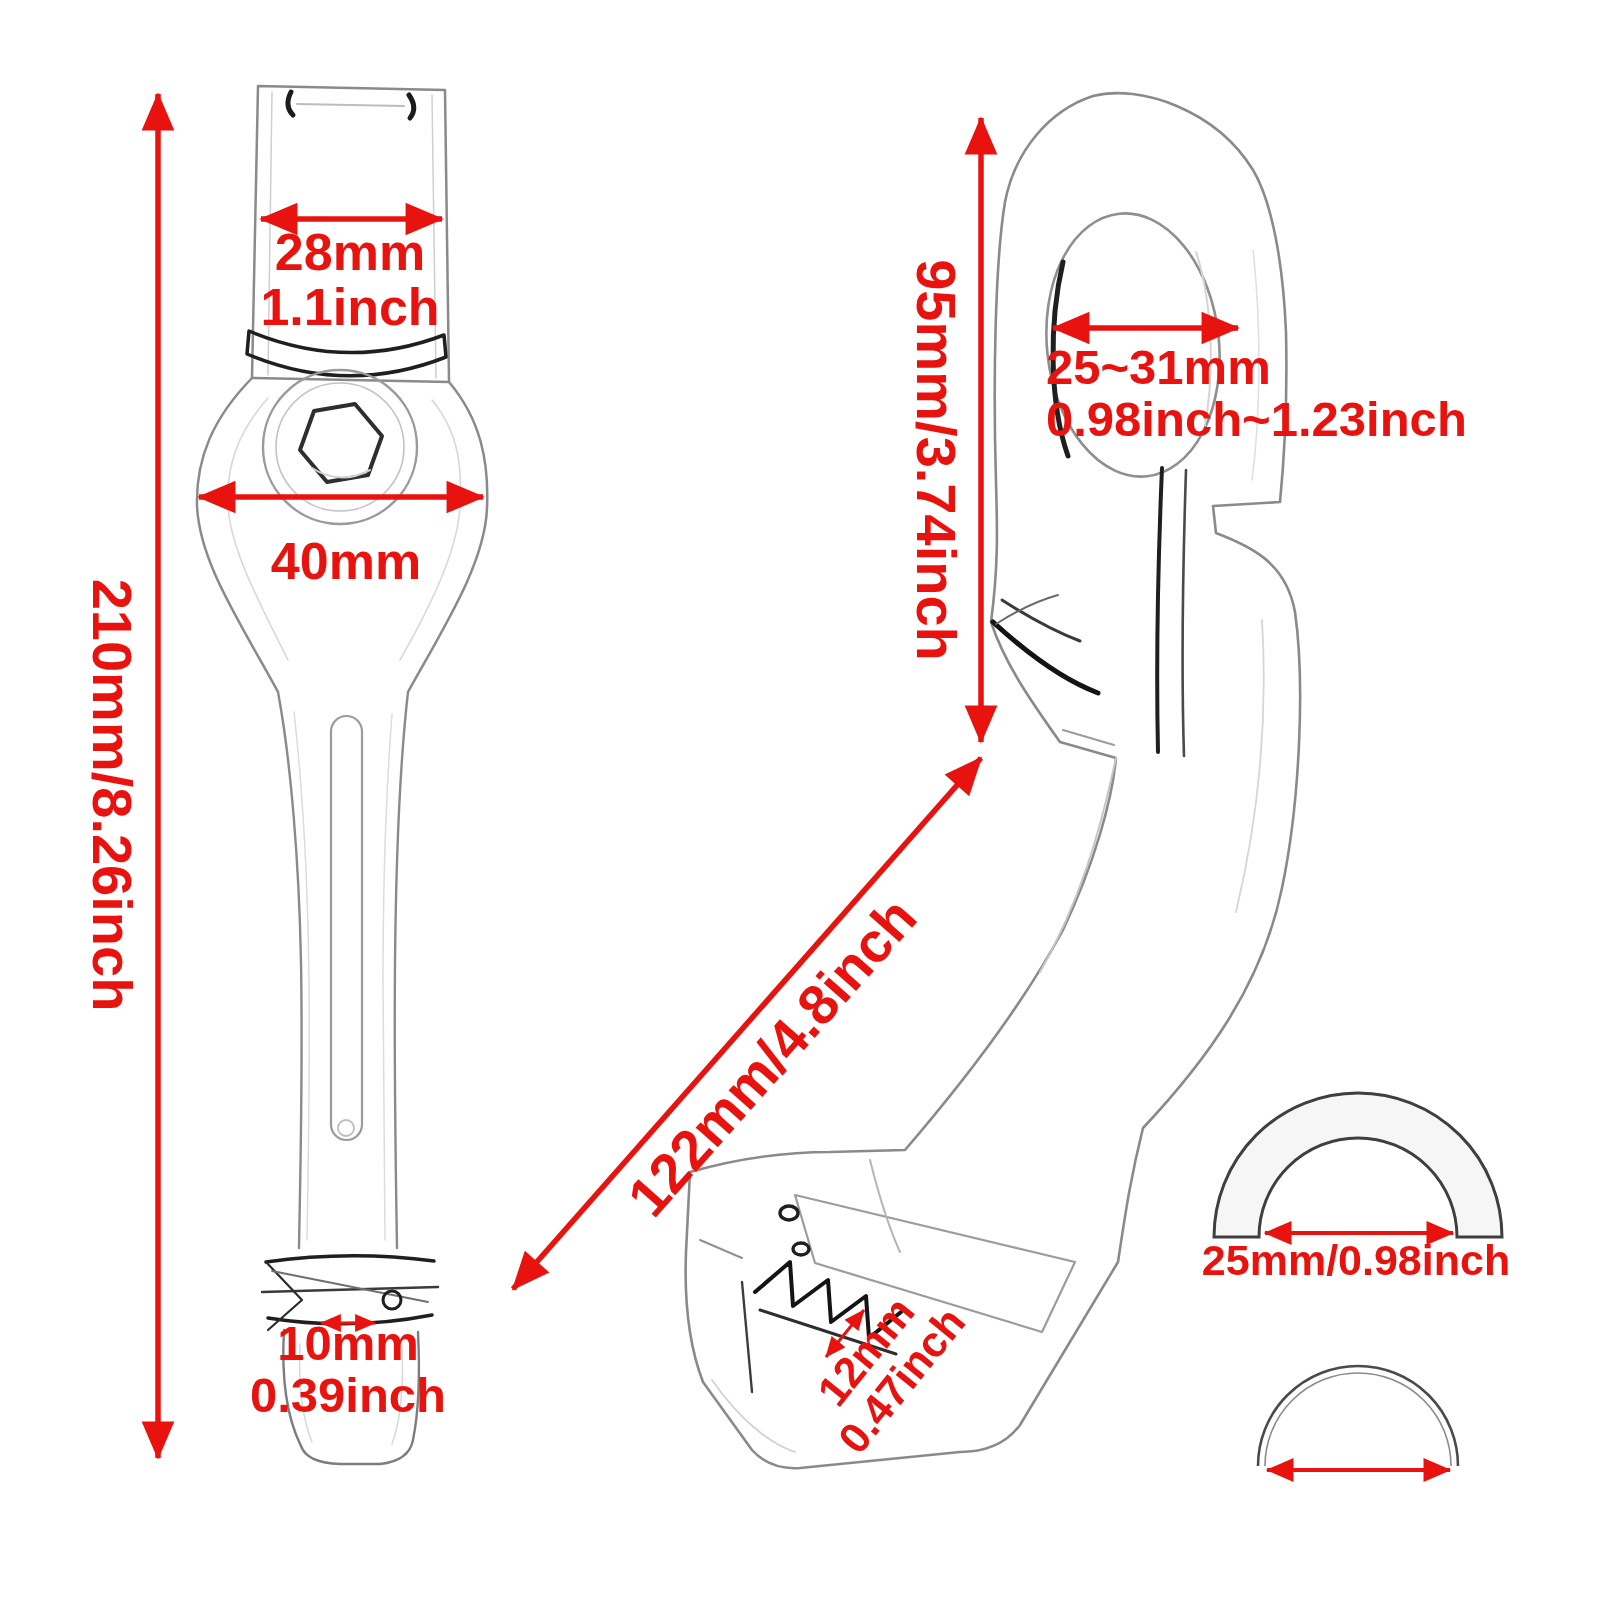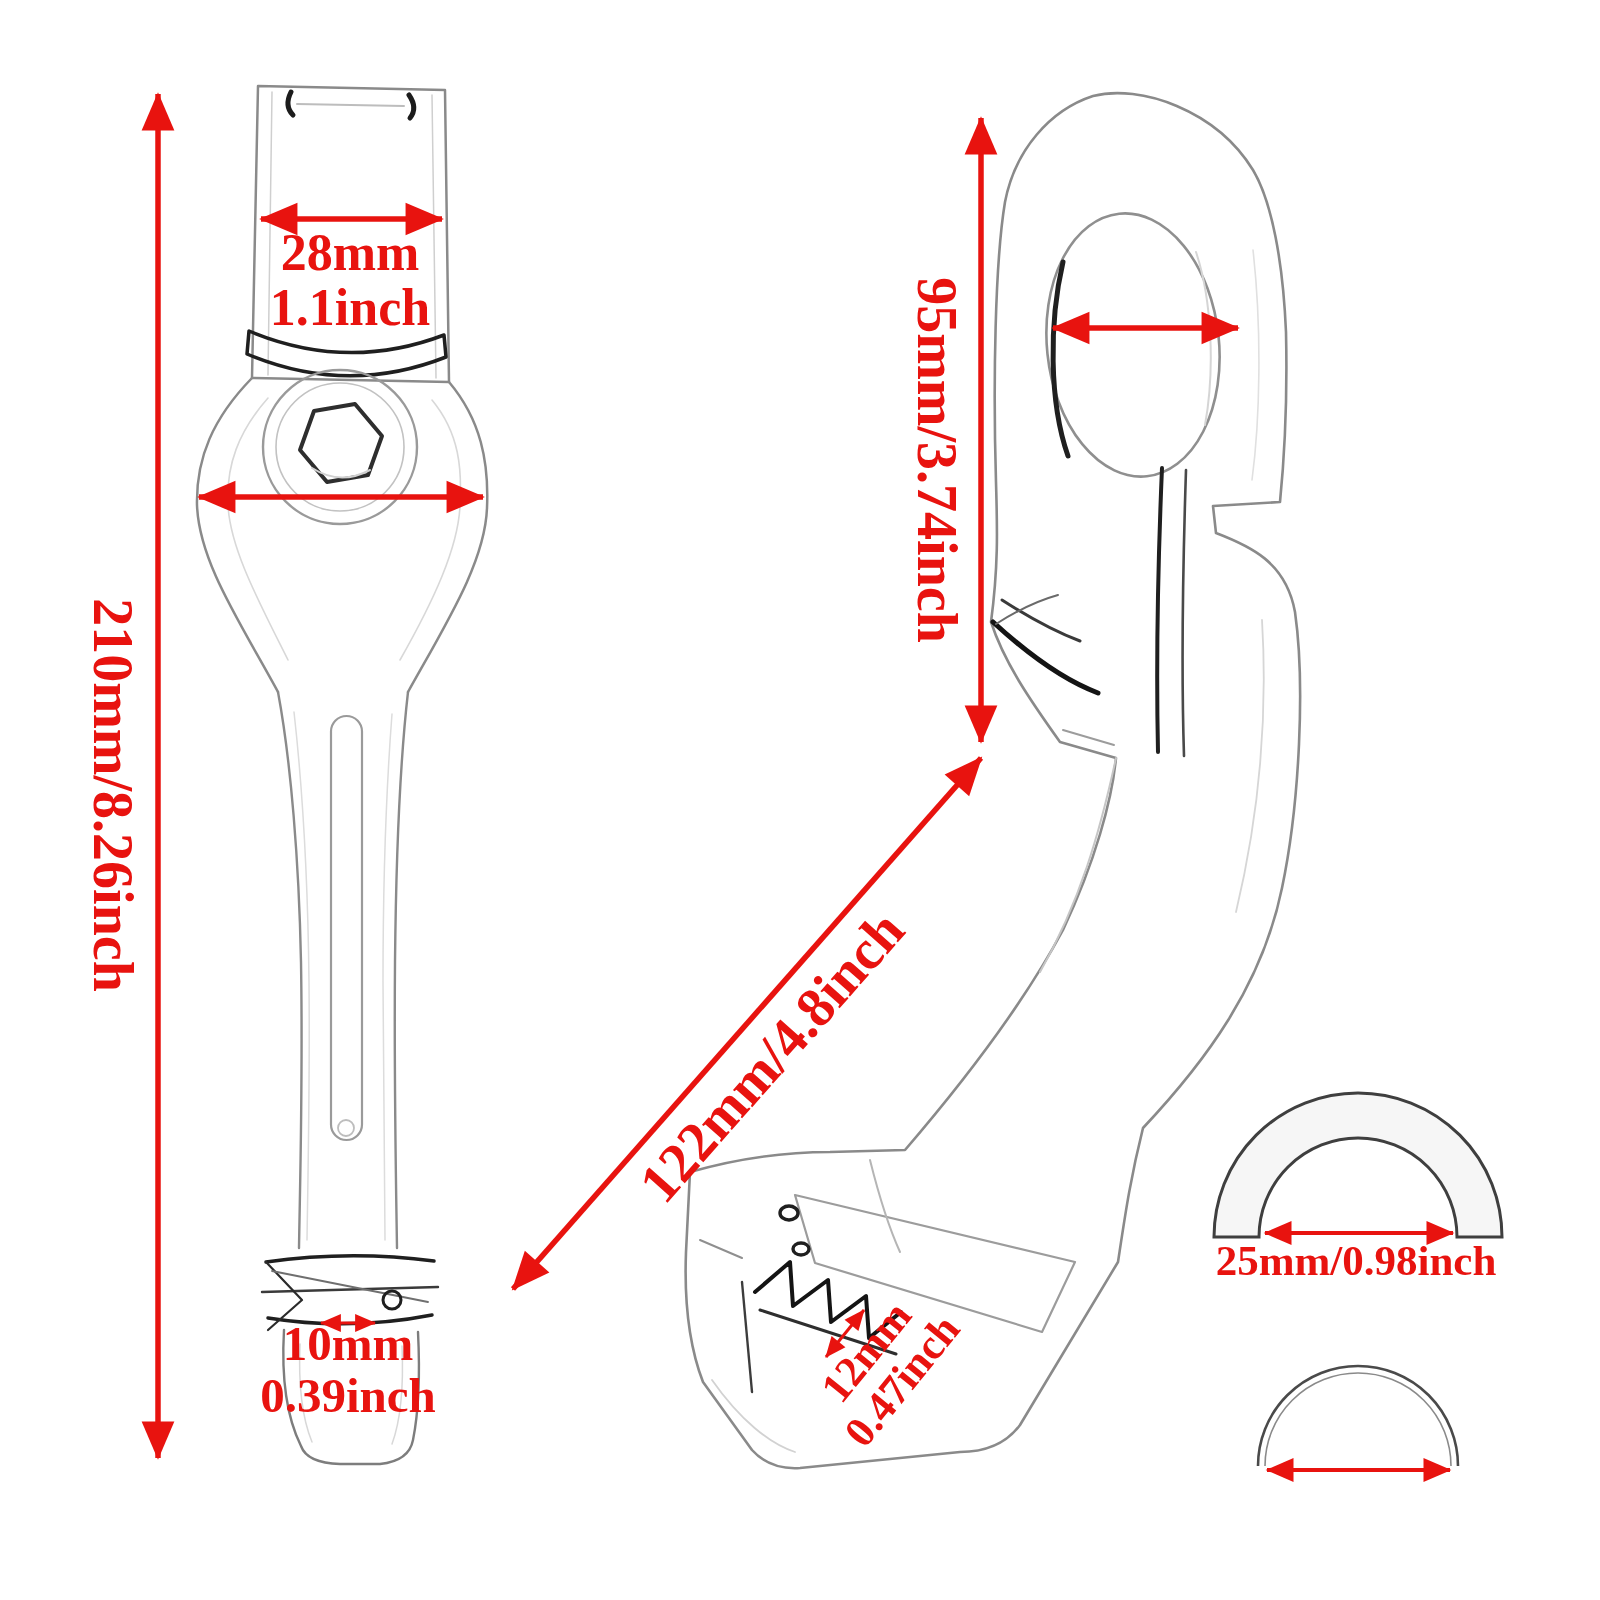--- a/index.html
+++ b/index.html
@@ -1,18 +1,18 @@
 <!DOCTYPE html>
 <html style="--accent: #e8130f;"><head>
 <meta charset="utf-8">
 <style>
   html,body{margin:0;padding:0;background:#ffffff;}
   #canvas{
     position:relative;width:1600px;height:1600px;background:#ffffff;overflow:hidden;
-    font-family:Liberation Serif, serif;
+    font-family:Liberation Sans, sans-serif;
     border-radius:26px;
   }
   #art{position:absolute;left:0;top:0;}
   .dim{
     position:absolute;color:var(--accent,#e8130f);font-weight:600;
     text-align:center;white-space:nowrap;line-height:1.06;
     transform:translate(-50%,-50%);
   }
   .dim.rot90{transform:translate(-50%,-50%) rotate(90deg);}
   .dim.noctr{transform:none;text-align:left;}
@@ -147,31 +147,36 @@
       <line x1="1267" y1="1470" x2="1450" y2="1470" stroke-width="4" marker-start="url(#arr)" marker-end="url(#arr)"></line>
     </g>
   </svg>
 
   <div class="dim" style="left:350px;top:280px;font-size:52px">
     <div>28mm</div>
     <div>1.1inch</div>
   </div>
 
   <div class="dim" style="left:346px;top:562px;font-size:52px">
+    <div>40mm</div>
   </div>
 
   <div class="dim rot90" style="left:112px;top:795px;font-size:56px">210mm/8.26inch</div>
 
   <div class="dim" style="left:348px;top:1370px;font-size:49px">
     <div>10mm</div>
     <div>0.39inch</div>
   </div>
 
   <div class="dim rot90" style="left:936px;top:460px;font-size:56px">95mm/3.74inch</div>
 
+  <div class="dim noctr" style="left:1046px;top:342px;font-size:49px">
+    <div>25~31mm</div>
+    <div>0.98inch~1.23inch</div>
+  </div>
 
   <div class="dim" style="left:772px;top:1057px;font-size:56px;transform:translate(-50%,-50%) rotate(-48.5deg)">122mm/4.8inch</div>
 
   <div class="dim" style="left:884px;top:1366px;font-size:43px;transform:translate(-50%,-50%) rotate(-51deg)">
     <div>12mm</div>
     <div>0.47inch</div>
   </div>
 
   <div class="dim" style="left:1356px;top:1261px;font-size:43px">25mm/0.98inch</div>
 

